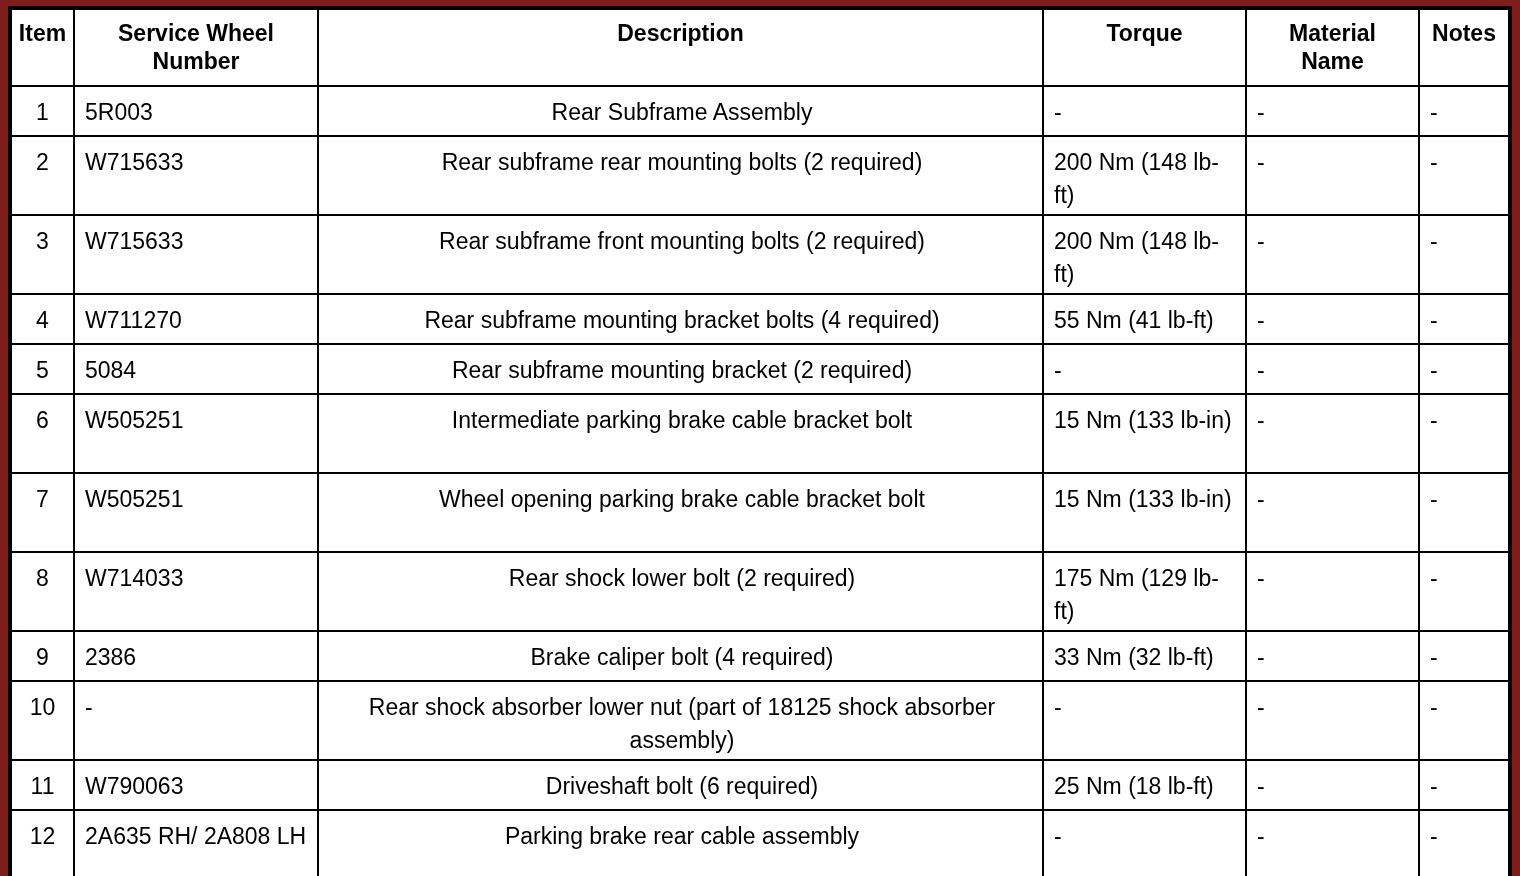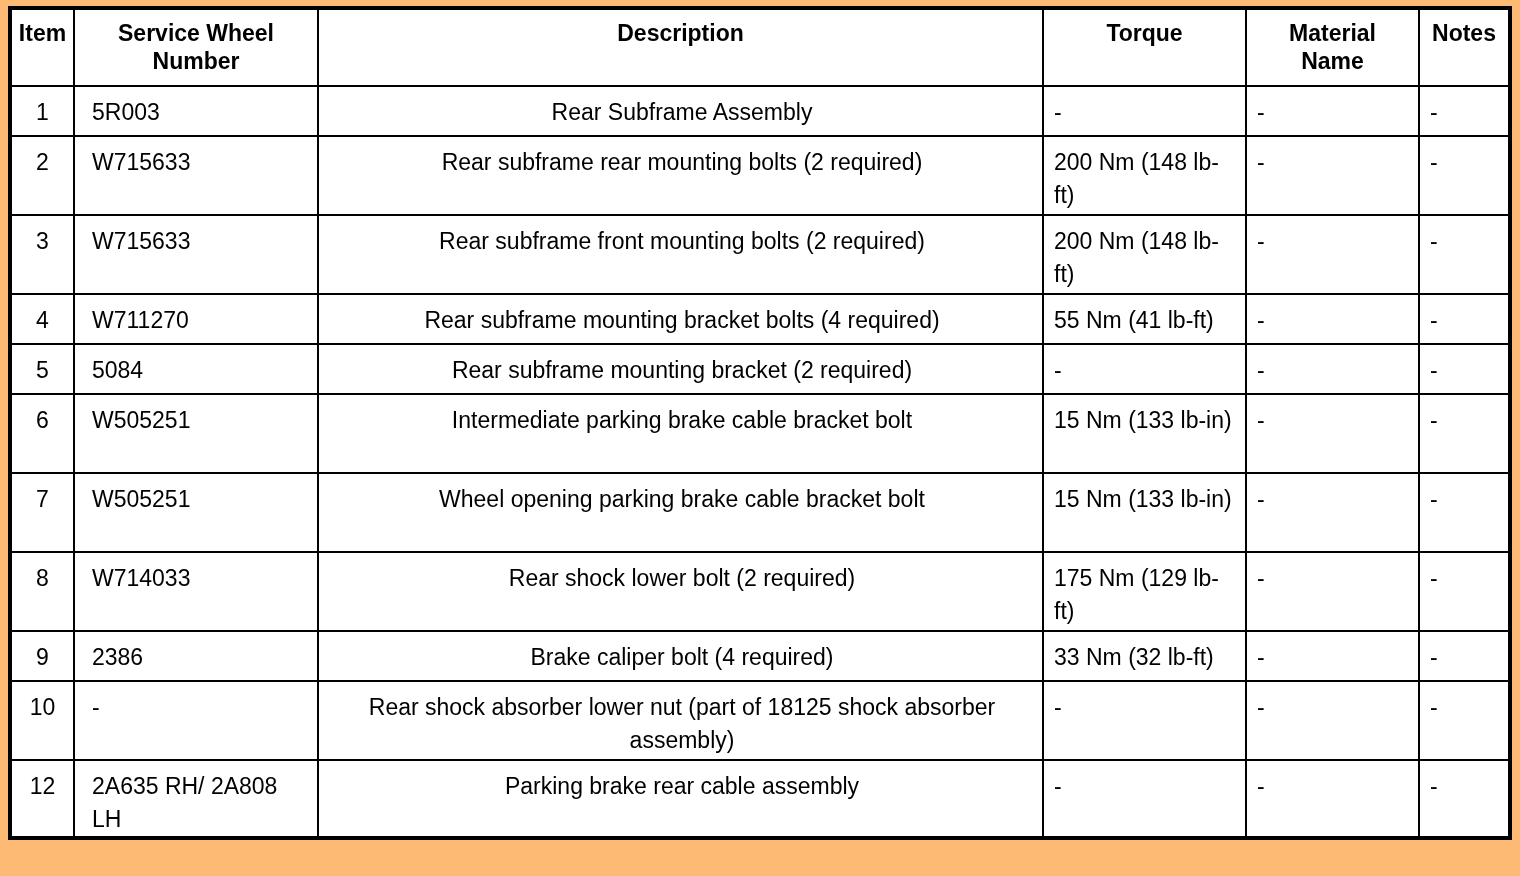--- a/index.html
+++ b/index.html
@@ -13,21 +13,21 @@
     height: 876px;
     overflow: hidden;
     font-family: "Liberation Sans", sans-serif;
     color: #000000;
   }
 
   .sheet {
     position: relative;
     width: 1520px;
     height: 876px;
-    background: #fdba74;
+    background: #7f1d1d;
   }
 
   
   .spec-table-wrap {
     position: absolute;
     left: 8px;
     top: 6px;
     width: 1500px;
   }
 
@@ -77,21 +77,21 @@
   tbody td .cell {
     padding: 9px 8px 0 10px;
     min-height: 0;
     white-space: pre-line;
   }
   tbody td.t-item .cell {
     text-align: center;
     padding-left: 0;
     padding-right: 0;
   }
-  tbody td.t-part .cell { padding-left: 17px; }
+  tbody td.t-part .cell { padding-left: 10px; }
   tbody td.t-desc .cell { padding-left: 11px; text-align: center; }
   tbody td.t-torque .cell { padding-left: 10px; }
   tbody td.t-mat .cell { padding-left: 10px; }
   tbody td.t-notes .cell { padding-left: 10px; }
 
   
   tr.r-h48 td { height: 48px; }
   tr.r-h77 td { height: 77px; }
   tr.r-h74 td { height: 74px; }
 </style>
@@ -338,20 +338,40 @@
               <div class="cell">-</div>
             </td>
           <td class="t-mat">
               <div class="cell">-</div>
             </td>
           <td class="t-notes">
               <div class="cell">-</div>
             </td>
         </tr>
 
+        <tr class="r-h48">
+          <td class="t-item">
+              <div class="cell">11</div>
+            </td>
+          <td class="t-part">
+              <div class="cell">W790063</div>
+            </td>
+          <td class="t-desc">
+              <div class="cell">Driveshaft bolt (6 required)</div>
+            </td>
+          <td class="t-torque">
+              <div class="cell">25 Nm (18 lb-ft)</div>
+            </td>
+          <td class="t-mat">
+              <div class="cell">-</div>
+            </td>
+          <td class="t-notes">
+              <div class="cell">-</div>
+            </td>
+        </tr>
 
         <tr class="r-h74">
           <td class="t-item">
               <div class="cell">12</div>
             </td>
           <td class="t-part">
               <div class="cell">2A635 RH/ 2A808 LH</div>
             </td>
           <td class="t-desc">
               <div class="cell">Parking brake rear cable assembly</div>

